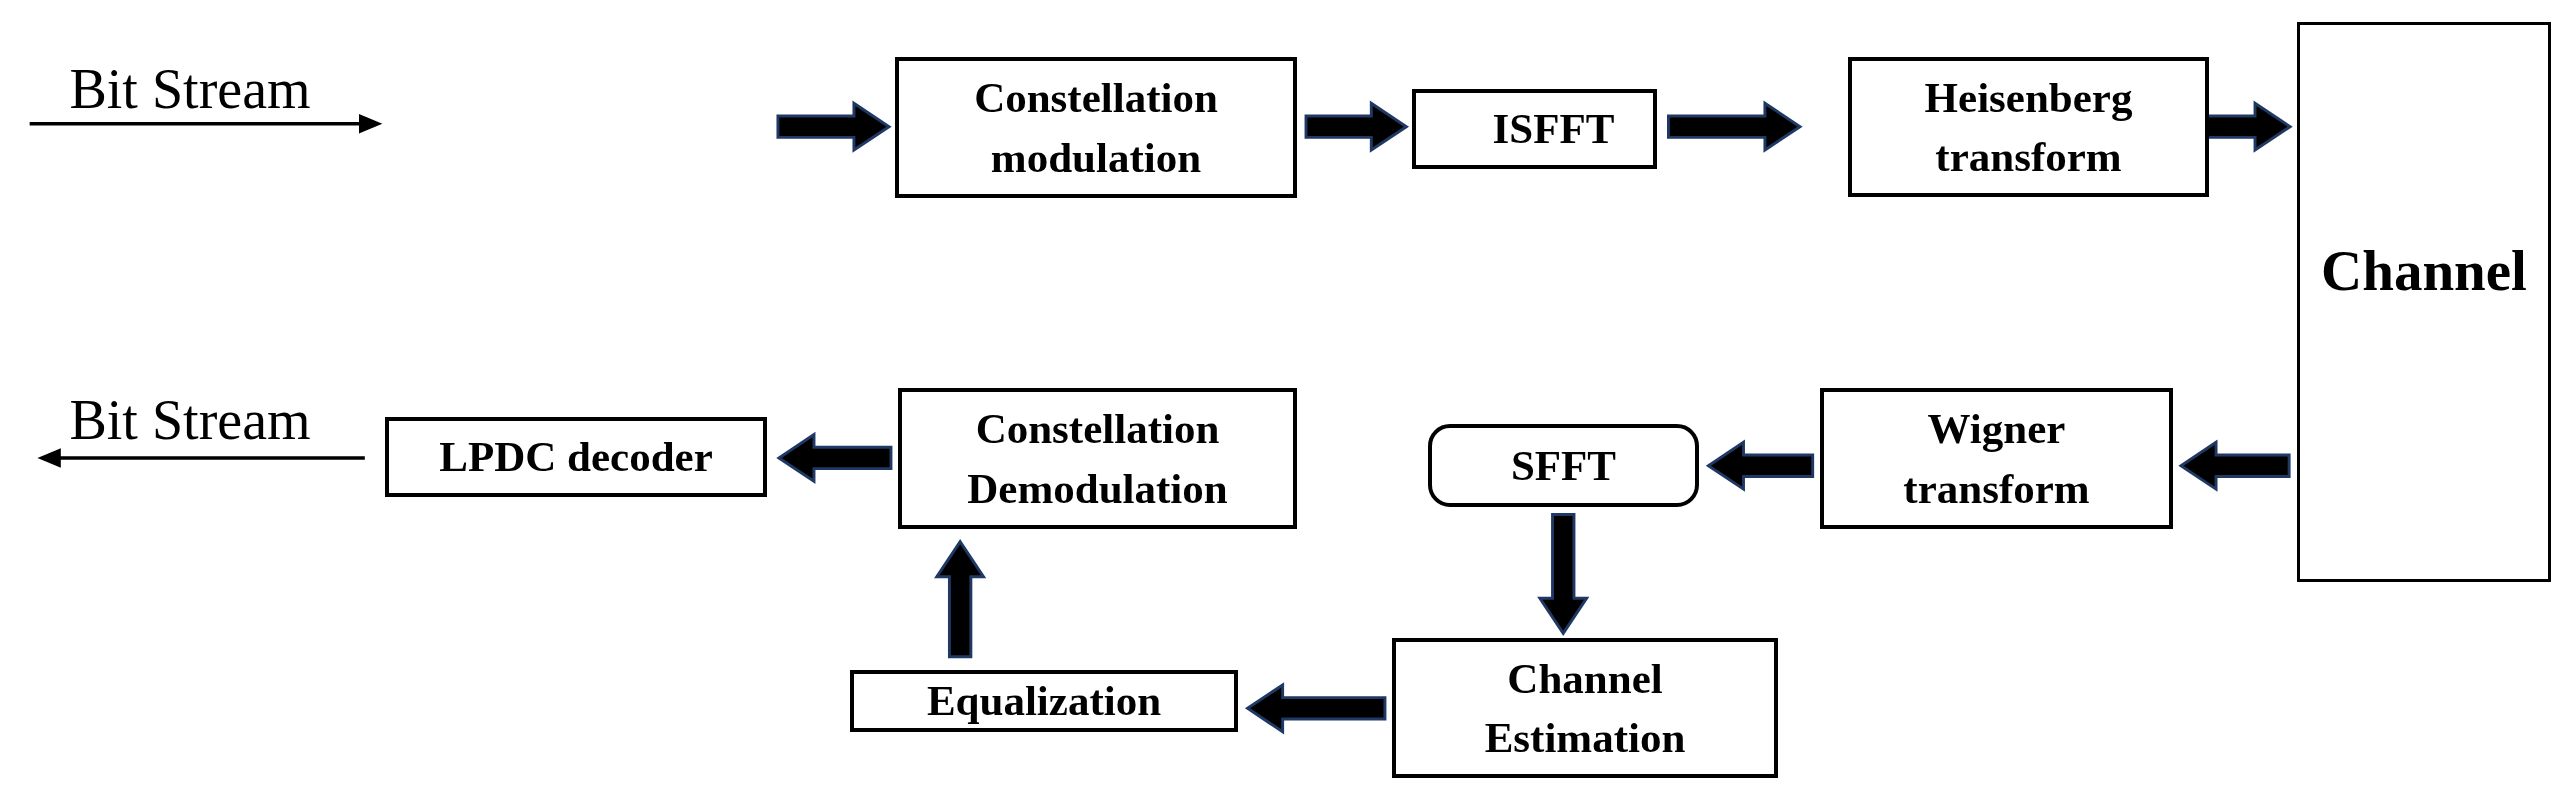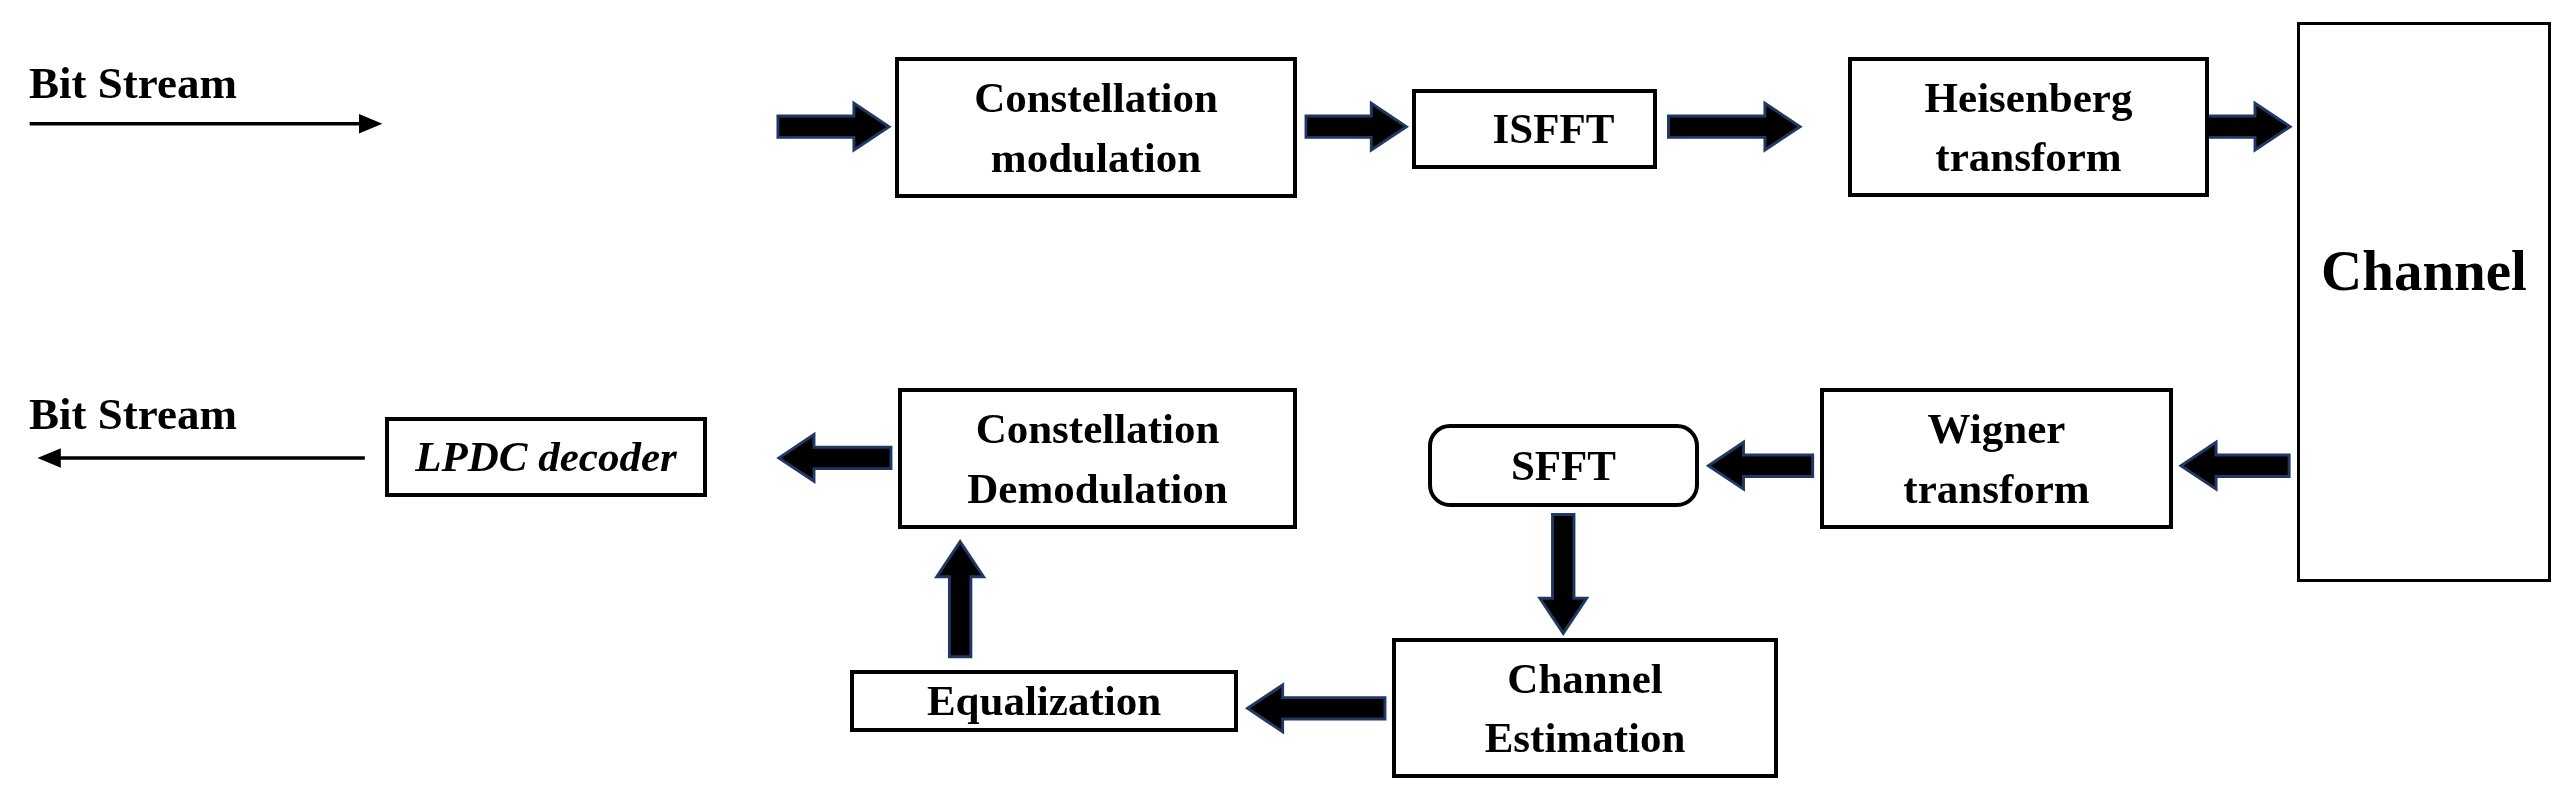--- a/index.html
+++ b/index.html
@@ -30,23 +30,23 @@
     line-height: 1.38;
     white-space: pre-line;
   }
   .node.channel {
     border-width: 3.9px;
     font-size: 57px;
     padding-bottom: 62px; 
   }
   .freelabel {
     position: absolute;
-    font-weight: bold;
-    font-size: 45px;
-    text-align: left;
+    font-weight: normal;
+    font-size: 56px;
+    text-align: center;
     white-space: pre;
   }
   svg.arrows {
     position: absolute;
     left: 0; top: 0;
     width: 2576px;
     height: 797px;
   }
   .blockarrow { fill: #000000; stroke: #1f3864; stroke-width: 3; }
   .thinline  { stroke: #000000; stroke-width: 3.5; fill: none; }
@@ -88,20 +88,20 @@
   <div class="node" style="left:1848px; top:57px; width:361px; height:140px;">Heisenberg
 transform</div>
 
   <div class="node channel" style="left:2297px; top:22.4px; width:254px; height:560px;">Channel</div>
 
   <div class="node" style="left:1820px; top:388px; width:353px; height:141px;">Wigner
 transform</div>
   <div class="node" style="left:1428px; top:424px; width:271px; height:83px;border-radius:22px;">SFFT</div>
   <div class="node" style="left:898px; top:388px; width:399px; height:141px;">Constellation
 Demodulation</div>
-  <div class="node" style="left:385px; top:417px; width:322px; height:80px;font-style:italic;">LPDC decoder</div>
+  <div class="node" style="left:385px; top:417px; width:382px; height:80px;">LPDC decoder</div>
 
   <div class="node" style="left:850px; top:670px; width:388px; height:62px;">Equalization</div>
   <div class="node" style="left:1392px; top:638px; width:386px; height:140px;">Channel
 Estimation</div>
 
 </div>
 
 
 </body></html>

